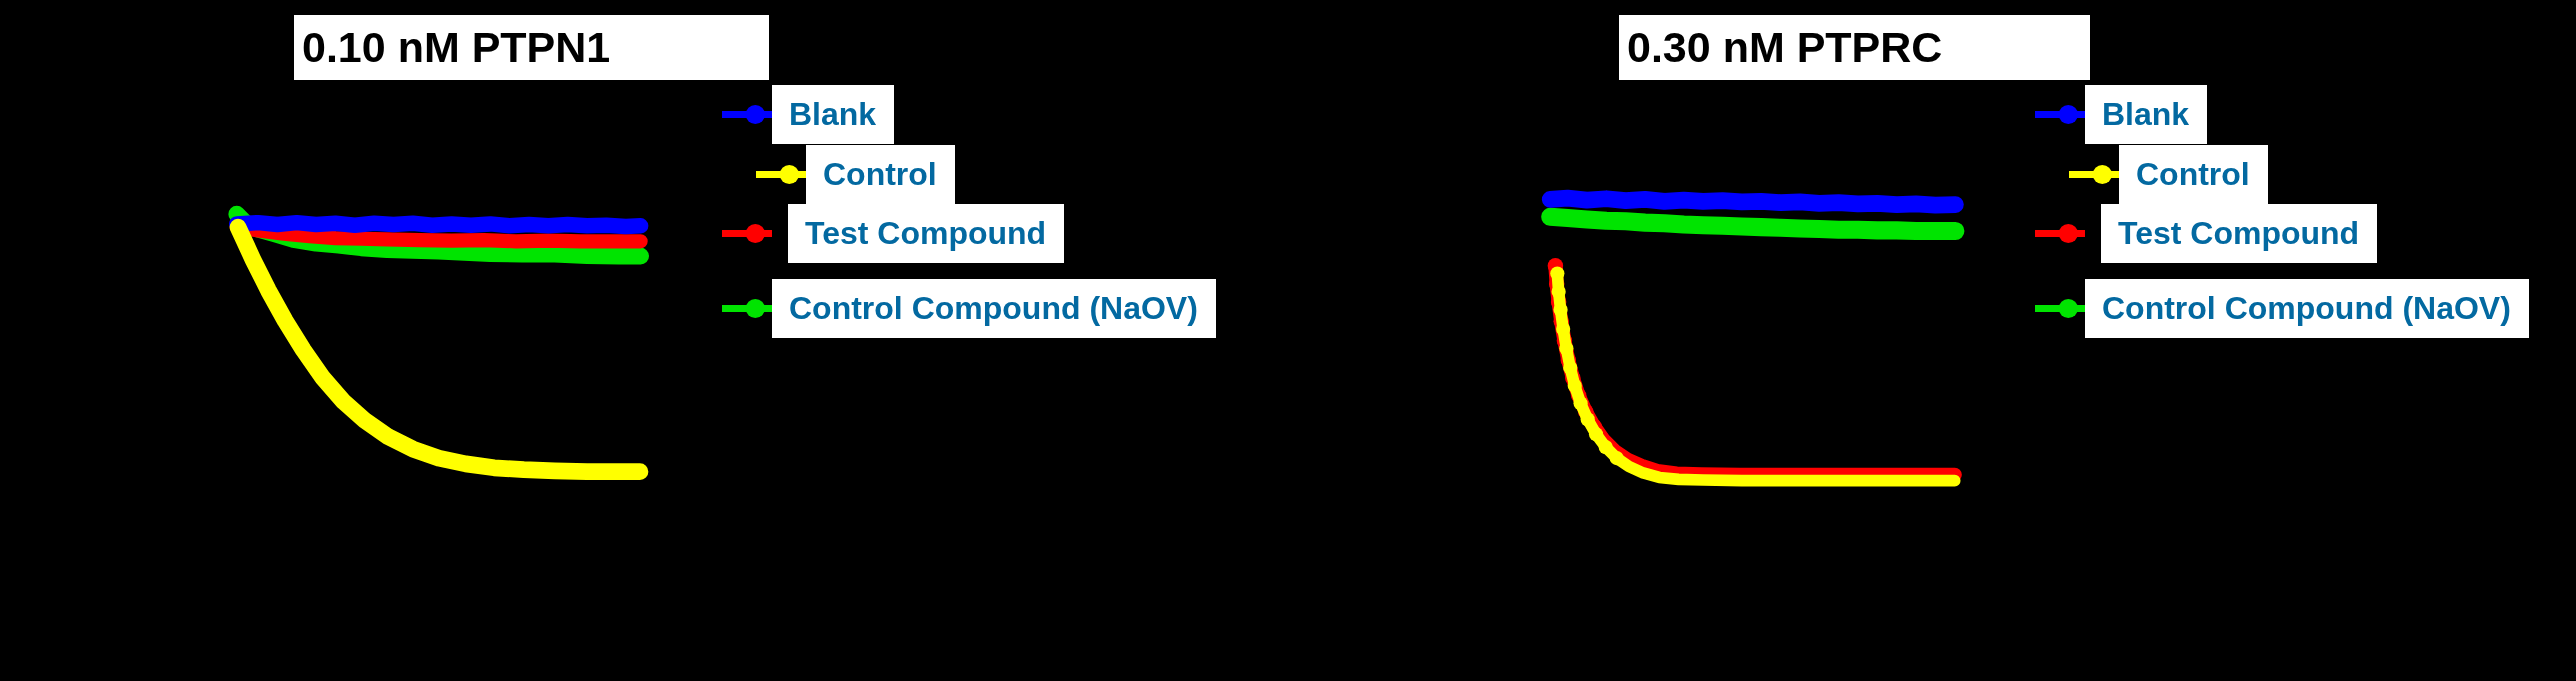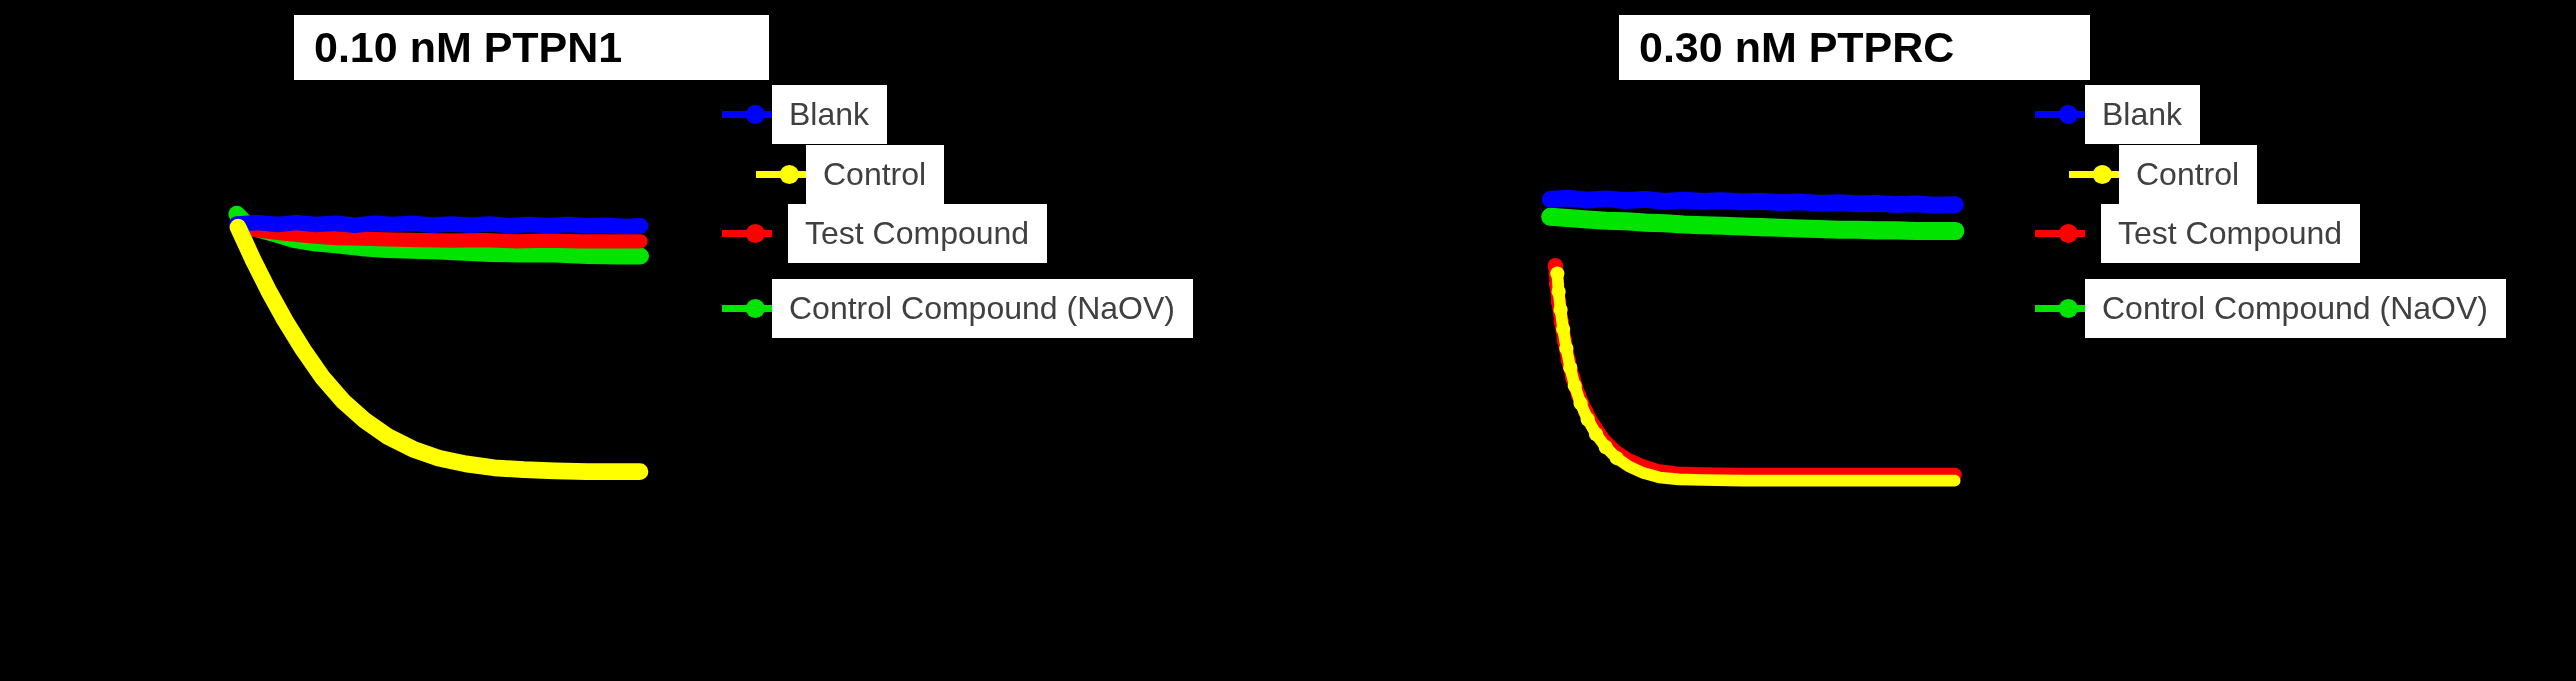--- a/index.html
+++ b/index.html
@@ -1,31 +1,31 @@
 <!DOCTYPE html>
 <html style="font-size:10.3px"><head>
 <meta charset="utf-8">
 <style>
   html,body{margin:0;padding:0;background:#000;}
   .canvas{position:relative;width:2576px;height:682px;background:#000;overflow:hidden;
           font-family:"Liberation Sans",sans-serif;}
   #curves{position:absolute;left:0;top:0;width:2576px;height:682px;}
   .title-box{position:absolute;top:15px;height:65px;background:#fff;color:#000;
              display:flex;align-items:center;justify-content:flex-start;
-             font-weight:700;font-size:43px;padding-left:20px;box-sizing:border-box;
+             font-weight:700;font-size:43px;padding-left:8px;box-sizing:border-box;
              white-space:nowrap;}
   .t1{left:294px;width:475px;}
   .t2{left:1619px;width:471px;}
   .legend-row{position:absolute;height:59px;display:flex;align-items:center;}
   .p1{left:772px;}
   .p2{left:2085px;}
   .r0{top:85px;} .r1{top:145px;margin-left:34px;} .r2{top:204px;padding-left:16px;} .r3{top:279px;}
   .lm{position:absolute;left:-50px;top:0;width:50px;height:59px;overflow:visible;}
-  .legend-label{display:block;height:59px;line-height:59px;background:#fff;color:#404040;
-                font-weight:400;font-size:32px;padding:0 18px 0 17px;white-space:nowrap;}
+  .legend-label{display:block;height:59px;line-height:59px;background:#fff;color:#0369a1;
+                font-weight:700;font-size:32px;padding:0 18px 0 17px;white-space:nowrap;}
 </style>
 </head>
 <body>
 
 <div class="canvas">
 
   <svg id="curves" viewBox="0 0 3993 1057">
       <path d="M367,332 L380,345 L400,355 L425,362 L455,371 L490,377 L525,380 L560,384 L600,387 L640,388 L680,389 L720,391 L760,393 L810,394 L860,394 L910,396 L960,397 L993,397" fill="none" stroke="#00e400" stroke-width="26" stroke-linecap="round" stroke-linejoin="round"></path>
       <path d="M367,352 L400,357 L440,362 L480,366 L520,369 L560,370 L600,371 L650,372 L700,373 L750,372 L800,374 L850,373 L900,374 L950,374 L993,374" fill="none" stroke="#ff0000" stroke-width="22" stroke-linecap="round" stroke-linejoin="round"></path>
       <path d="M367,347 L400,345 L430,348 L460,345 L490,348 L520,346 L550,349 L580,346 L610,348 L640,346 L670,349 L700,347 L730,349 L760,347 L790,350 L820,348 L850,350 L880,348 L910,350 L940,349 L970,351 L993,350" fill="none" stroke="#0000ff" stroke-width="24" stroke-linecap="round" stroke-linejoin="round"></path>

